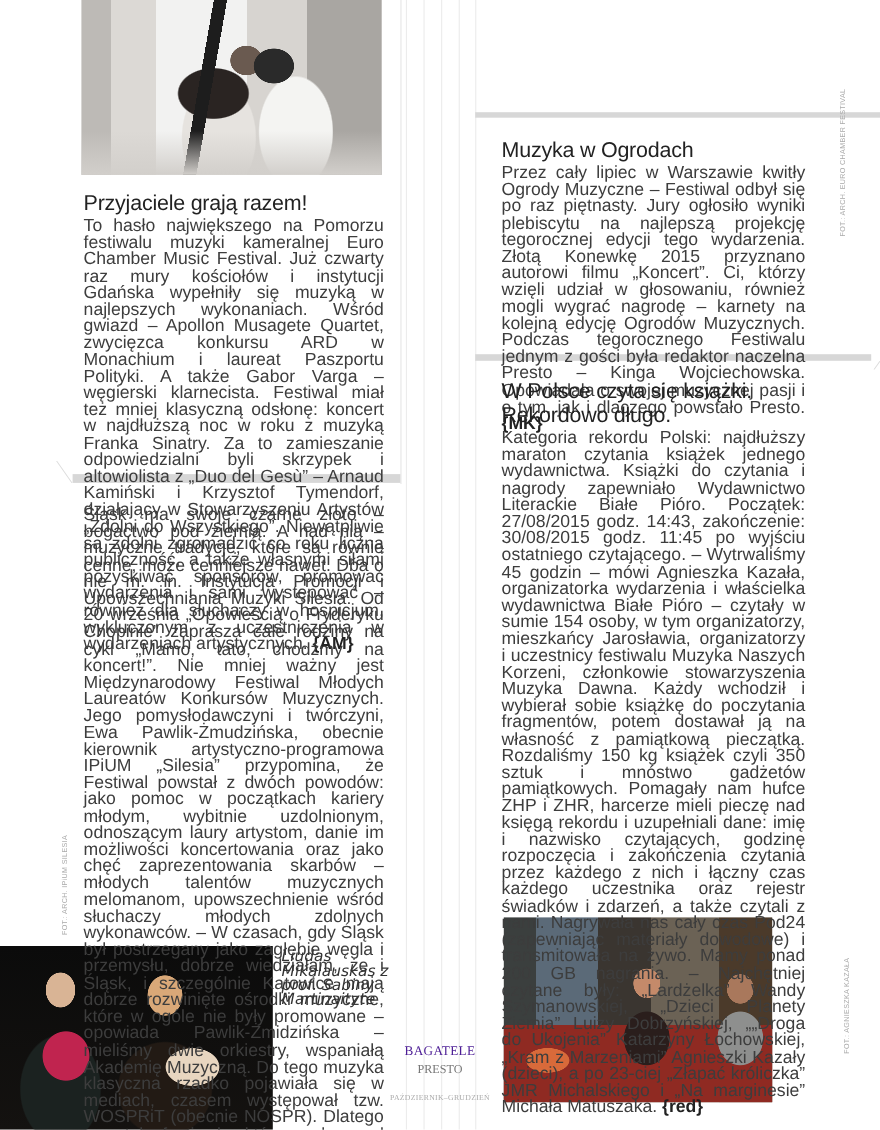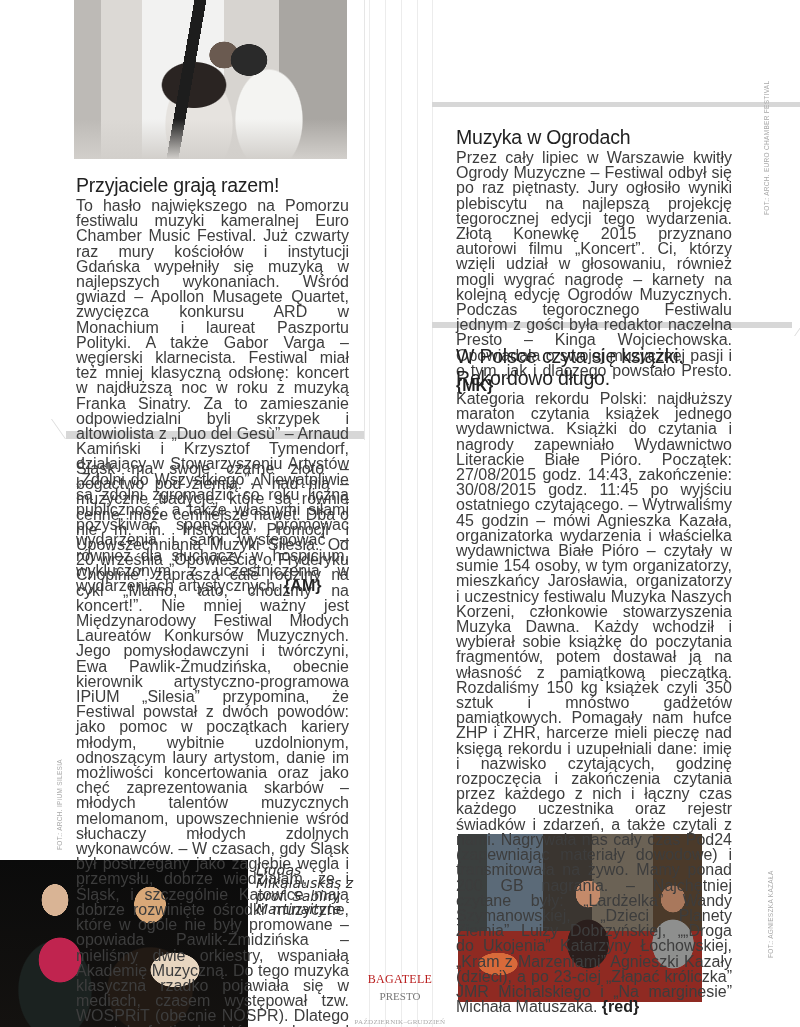--- a/index.html
+++ b/index.html
@@ -92,21 +92,21 @@
   .credit {
     position: absolute; font-family: "Liberation Sans", sans-serif; font-size: 6.5px; letter-spacing: 0.3px;
     color: #a9a9a9; white-space: nowrap; transform-origin: left top; transform: rotate(-90deg);
   }
   .credit-1 { left: 763px; top: 215px; }
   .credit-2 { left: 56px; top: 850px; }
   .credit-3 { left: 767px; top: 958px; }
 
   
   .masthead { position: absolute; left: 345px; top: 948px; width: 110px; text-align: center; font-family: "Liberation Serif", serif; }
-  .masthead .m1 { font-size: 12px; color: #b91c1c; letter-spacing: 0.3px; margin-top: 24px; }
+  .masthead .m1 { font-size: 12px; color: #4c1d95; letter-spacing: 0.3px; }
   .masthead .m2 { font-size: 11px; color: #777; margin-top: 3px; }
   .masthead .m3 { font-size: 7px; color: #aaa; margin-top: 16px; line-height: 9px; letter-spacing: 0.3px; }
 </style>
 </head>
 <body>
 
 <div class="vline" style="left:369px"></div>
 <div class="vline" style="left:385px"></div>
 <div class="vline" style="left:401px"></div>
 <div class="vline" style="left:417px"></div>

